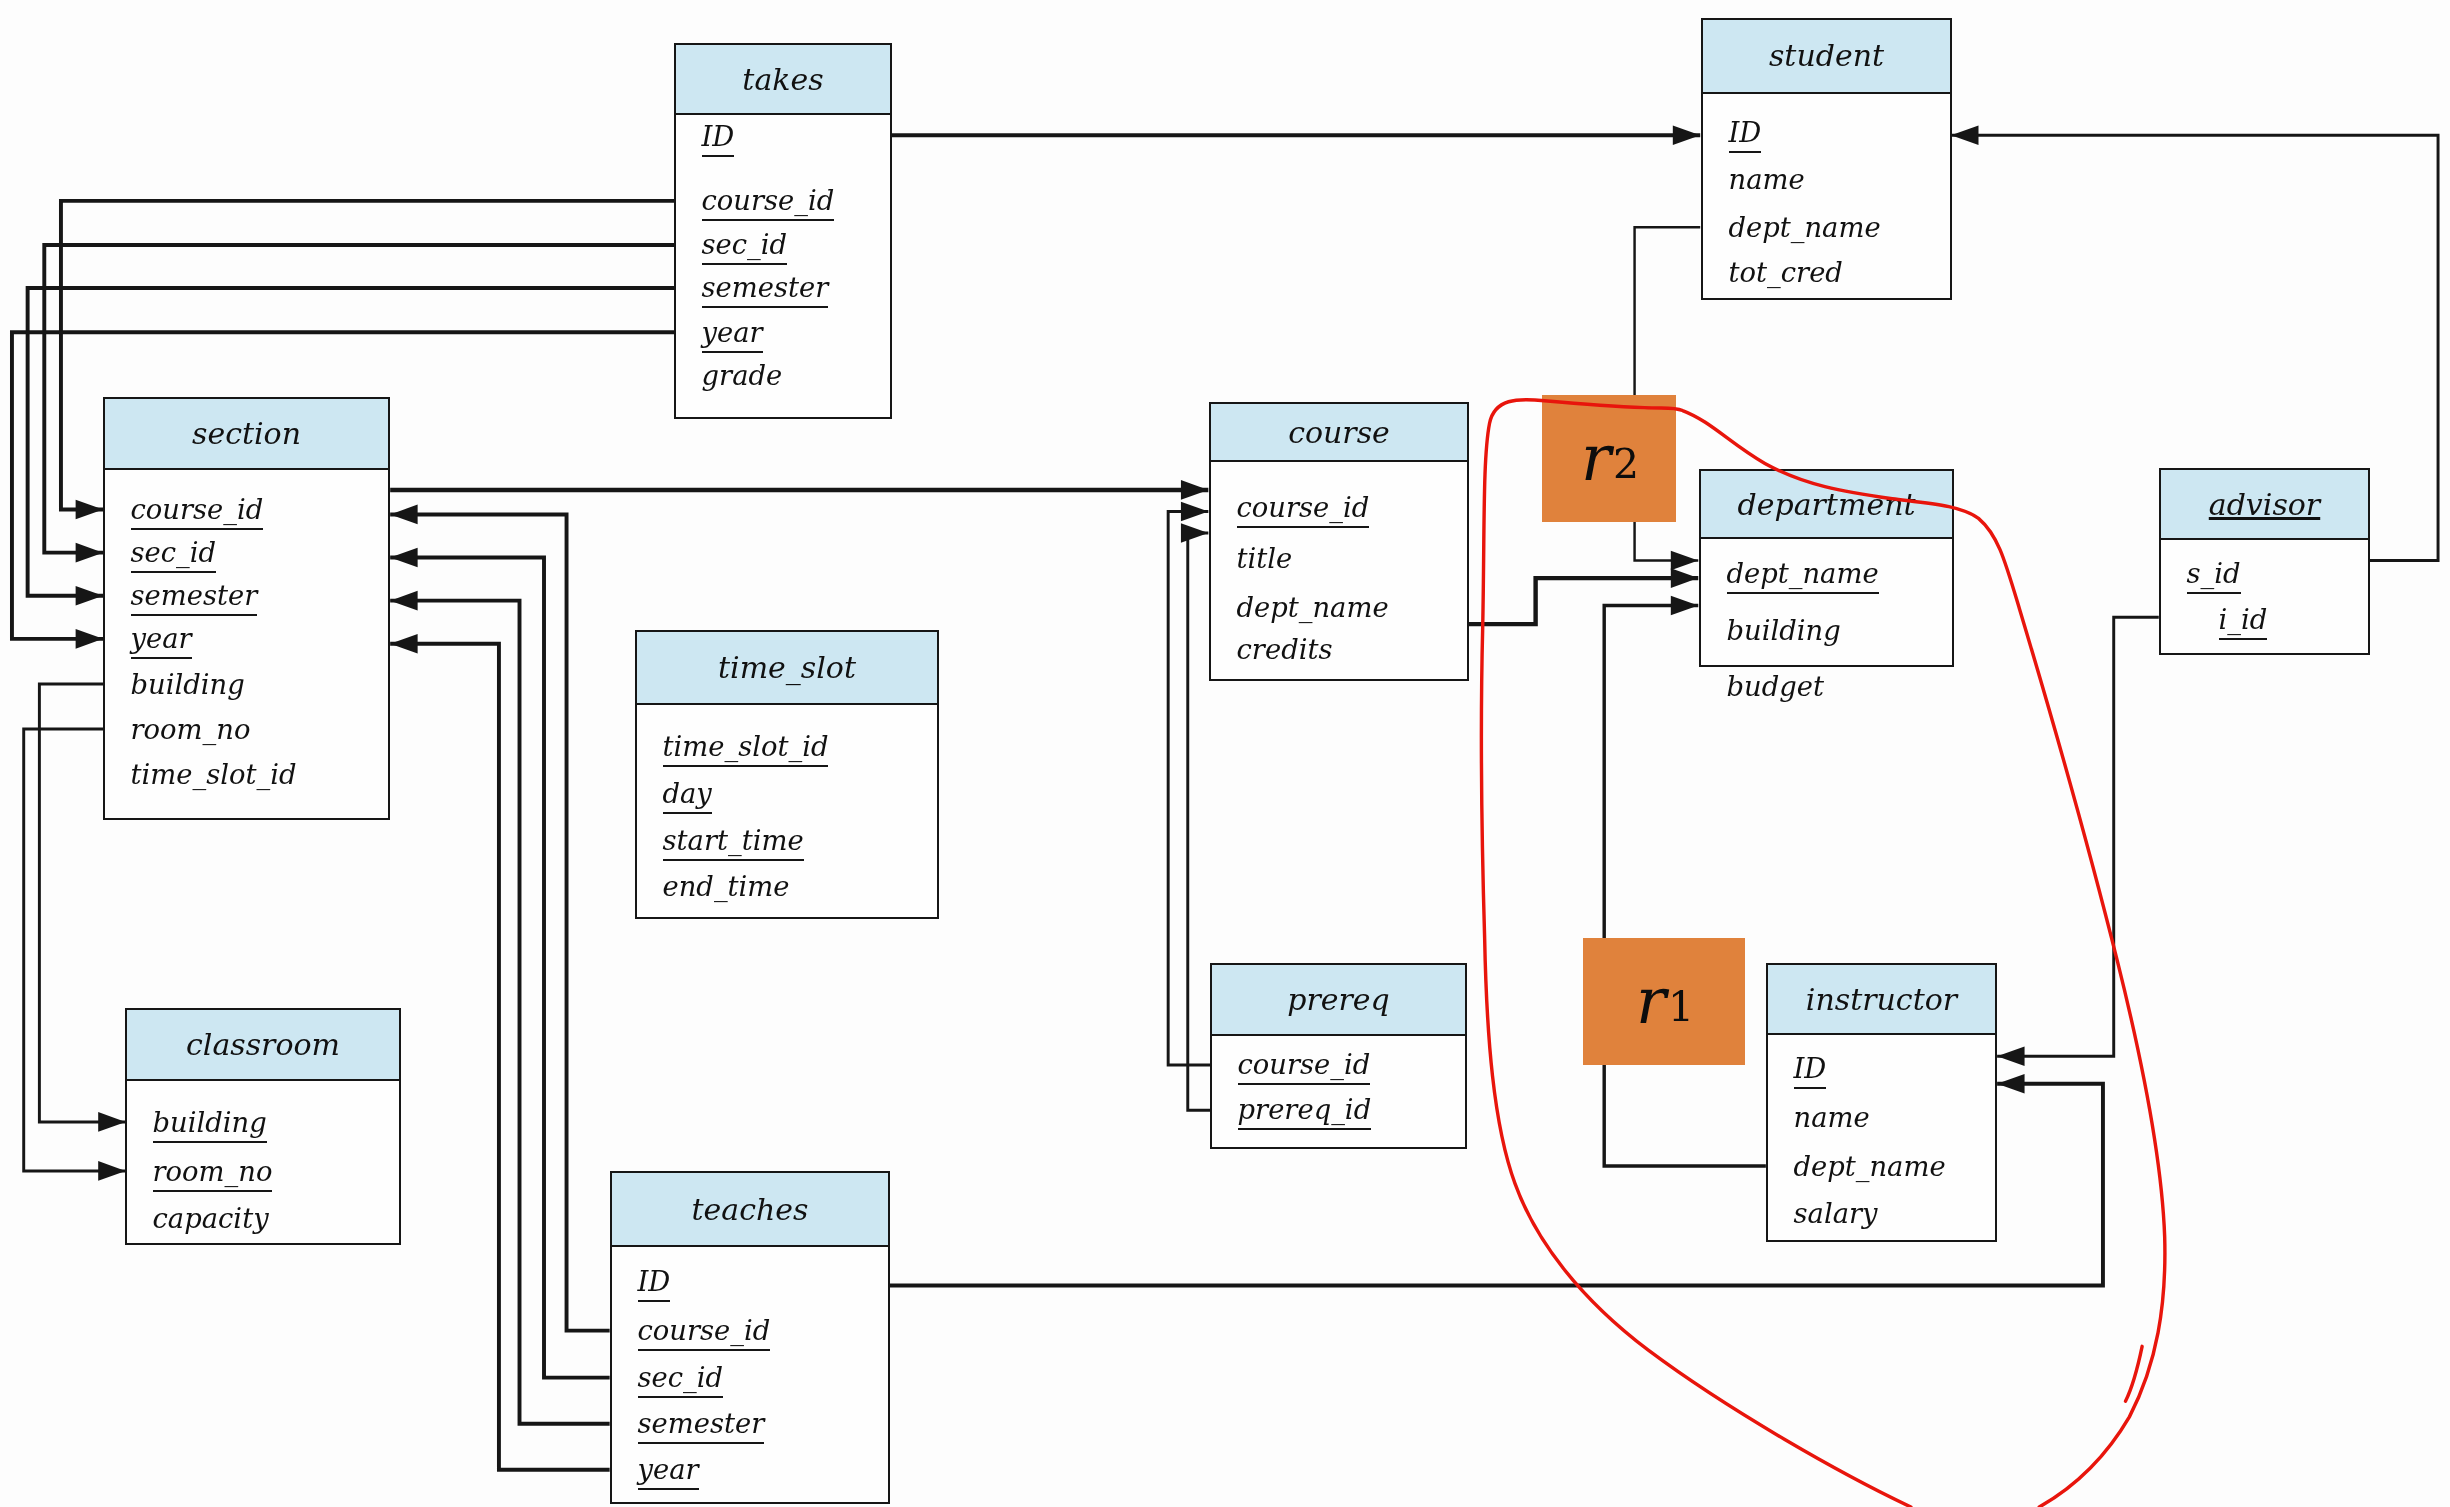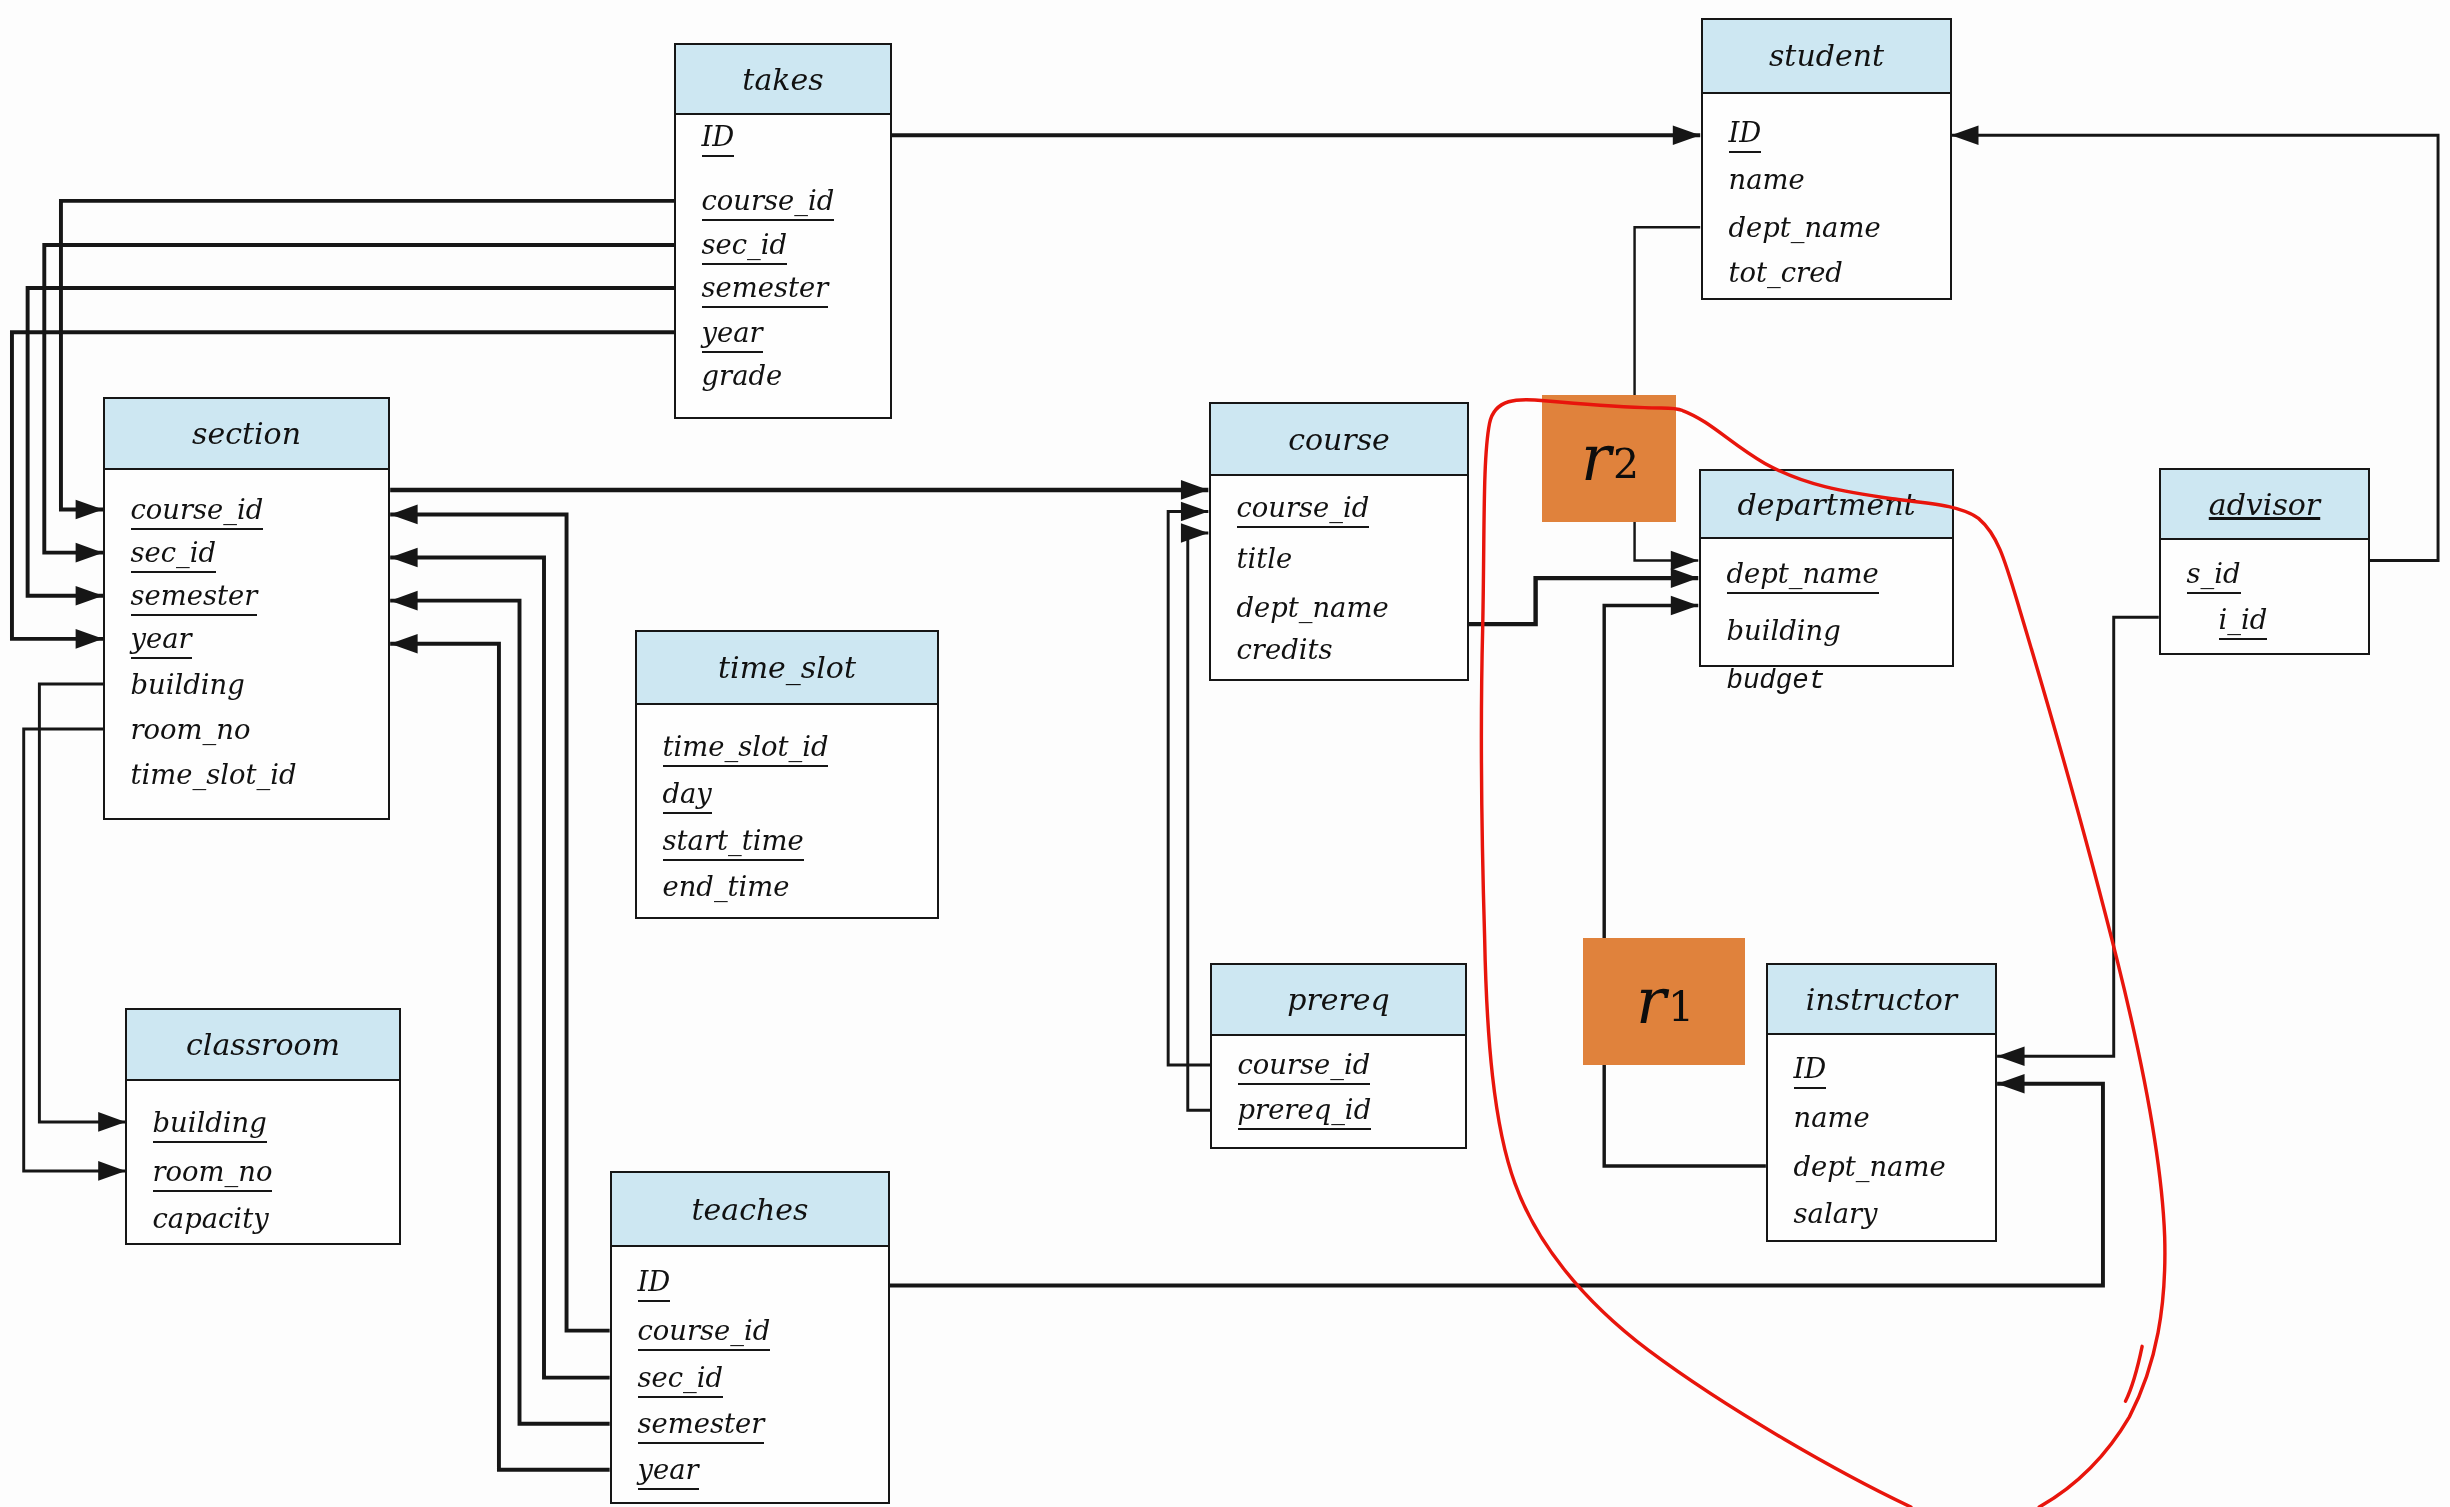--- a/index.html
+++ b/index.html
@@ -146,35 +146,35 @@
         </div>
         <div class="tbl-attr key" style="top: 93px;"><span>course_id</span></div>
         <div class="tbl-attr key" style="top: 136px;"><span>sec_id</span></div>
         <div class="tbl-attr key" style="top: 179px;"><span>semester</span></div>
         <div class="tbl-attr key" style="top: 222px;"><span>year</span></div>
         <div class="tbl-attr" style="top: 268px;"><span>building</span></div>
         <div class="tbl-attr" style="top: 313px;"><span>room_no</span></div>
         <div class="tbl-attr" style="top: 358px;"><span>time_slot_id</span></div>
       </div>
       <div class="schema-table" style="left: 1209px; top: 402px; width: 260px; height: 279px;">
-        <div class="tbl-header" style="height: 72px; font-style: italic;">
+        <div class="tbl-header" style="height: 58px; font-style: italic;">
           <span>course</span>
         </div>
         <div class="tbl-attr key" style="top: 86px;"><span>course_id</span></div>
         <div class="tbl-attr" style="top: 137px;"><span>title</span></div>
         <div class="tbl-attr" style="top: 186px;"><span>dept_name</span></div>
         <div class="tbl-attr" style="top: 228px;"><span>credits</span></div>
       </div>
       <div class="schema-table" style="left: 1699px; top: 469px; width: 255px; height: 198px;">
         <div class="tbl-header" style="height: 68px;">
           <span>department</span>
         </div>
         <div class="tbl-attr key" style="top: 85px;"><span>dept_name</span></div>
         <div class="tbl-attr" style="top: 142px;"><span>building</span></div>
-        <div class="tbl-attr" style="top: 192px; font-family: Liberation Mono, monospace;"><span>budget</span></div>
+        <div class="tbl-attr" style="top: 198px;"><span>budget</span></div>
       </div>
       <div class="schema-table" style="left: 2159px; top: 468px; width: 211px; height: 187px;">
         <div class="tbl-header" style="height: 70px; text-decoration: underline;">
           <span>advisor</span>
         </div>
         <div class="tbl-attr key" style="top: 86px;"><span>s_id</span></div>
         <div class="tbl-attr key" style="top: 132px; margin-left: 32px;"><span>i_id</span></div>
       </div>
       <div class="schema-table" style="left: 635px; top: 630px; width: 304px; height: 289px;">
         <div class="tbl-header" style="height: 73px;">

